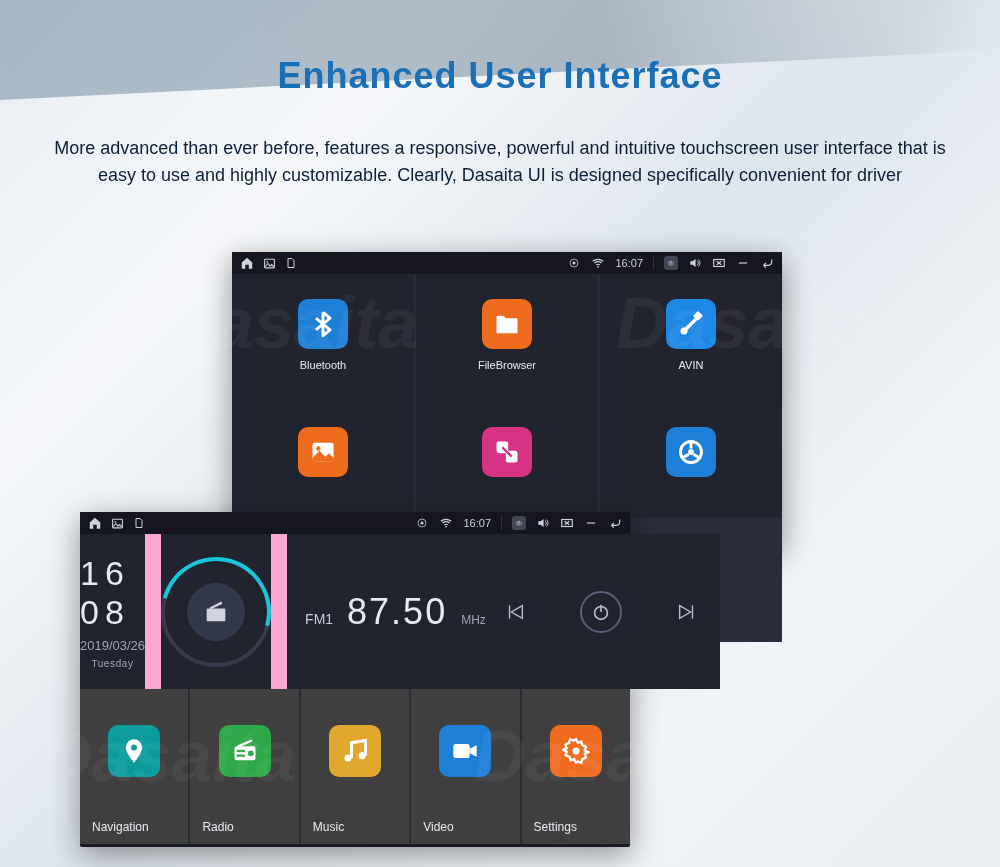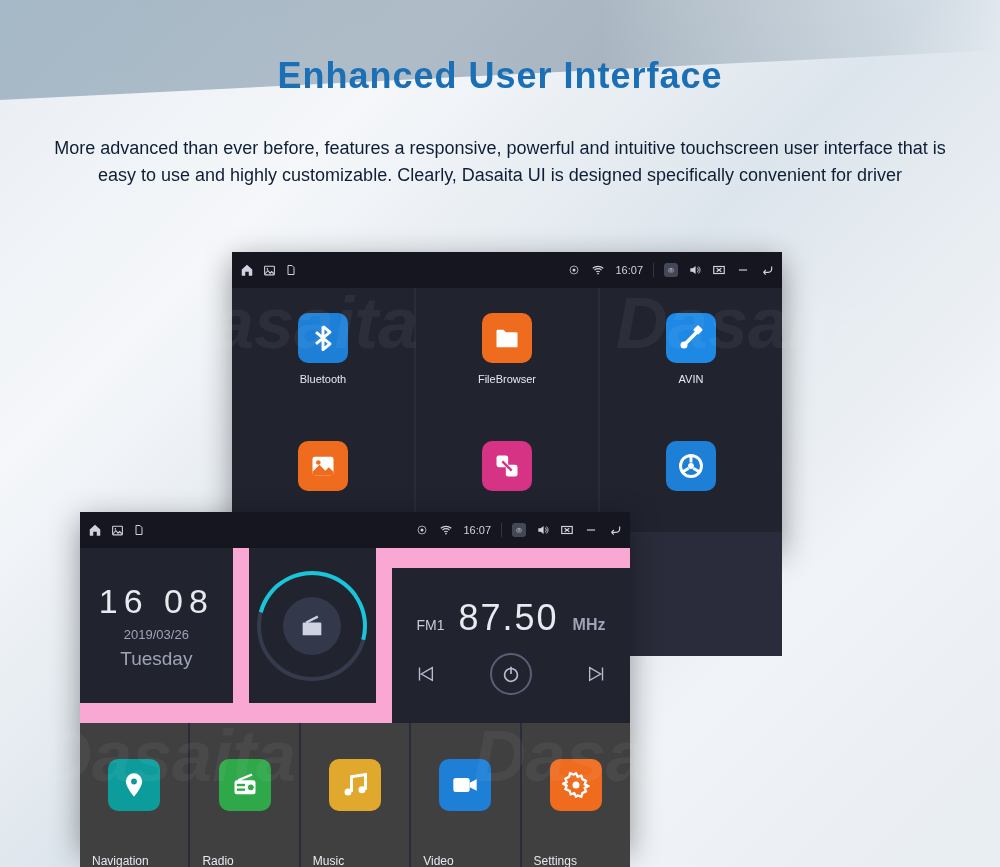--- a/index.html
+++ b/index.html
@@ -44,21 +44,21 @@
 }
 
 
 .device {
   position: absolute;
   background: #1a1c28;
   border-radius: 2px;
   box-shadow: 0 8px 30px rgba(0,0,0,0.4);
 }
 .statusbar {
-  height: 36px;
+  height: 22px;
   background: #15161f;
   display: flex;
   align-items: center;
   padding: 0 8px;
   color: #cfd2e0;
   font-size: 11px;
   gap: 8px;
 }
 .statusbar .sb-right { margin-left: auto; display: flex; align-items: center; gap: 10px; }
 .sb-icon { width: 14px; height: 14px; display: inline-flex; align-items: center; justify-content: center; }
@@ -116,21 +116,21 @@
   height: 155px;
   color: #e8eaf0;
   display: flex;
   align-items: center;
   justify-content: center;
   position: relative;
 }
 .clock-block { flex-direction: column; gap: 6px; }
 .clock-time { font-size: 34px; font-weight: 300; letter-spacing: 6px; }
 .clock-date { font-size: 13px; color: #9ea3b8; }
-.clock-day  { font-size: 19px; color: #9ea3b8; }
+.clock-day  { font-size: 10px; color: #9ea3b8; font-family: Liberation Mono, monospace; }
 .radio-visual {
   width: 110px; height: 110px;
   position: relative;
 }
 .radio-ring {
   position: absolute; inset: 0;
   border-radius: 50%;
   border: 4px solid #363a4d;
 }
 .radio-arc {
@@ -140,25 +140,25 @@
   border-top-color: #18c6d9;
   border-right-color: #18c6d9;
   transform: rotate(-30deg);
 }
 .radio-center {
   position: absolute; inset: 26px;
   background: #34384b;
   border-radius: 50%;
   display: flex; align-items: center; justify-content: center;
 }
-.radio-info { flex-direction: column; gap: 14px; width: 100%; padding: 0 18px; margin-top: 20px; }
+.radio-info { flex-direction: row; gap: 14px; width: 100%; padding: 0 18px; }
 .freq-row { display: flex; align-items: baseline; gap: 14px; width: 100%; justify-content: center; }
 .band { font-size: 14px; color: #c8cbdc; }
 .freq { font-size: 36px; font-weight: 300; letter-spacing: 2px; }
-.unit { font-size: 16px; color: #9ea3b8; font-weight: bold; }
+.unit { font-size: 12px; color: #9ea3b8; }
 .controls-row { display: flex; gap: 50px; align-items: center; justify-content: center; width: 100%; }
 .ctl { width: 30px; height: 30px; display: flex; align-items: center; justify-content: center; color: #b7bcce; }
 .ctl-power { width: 42px; height: 42px; border: 2px solid #5a5f76; border-radius: 50%; }
 
 .home-bottom {
   display: grid;
   grid-template-columns: repeat(5, 1fr);
   gap: 2px;
   background: #2a2c3b;
 }

